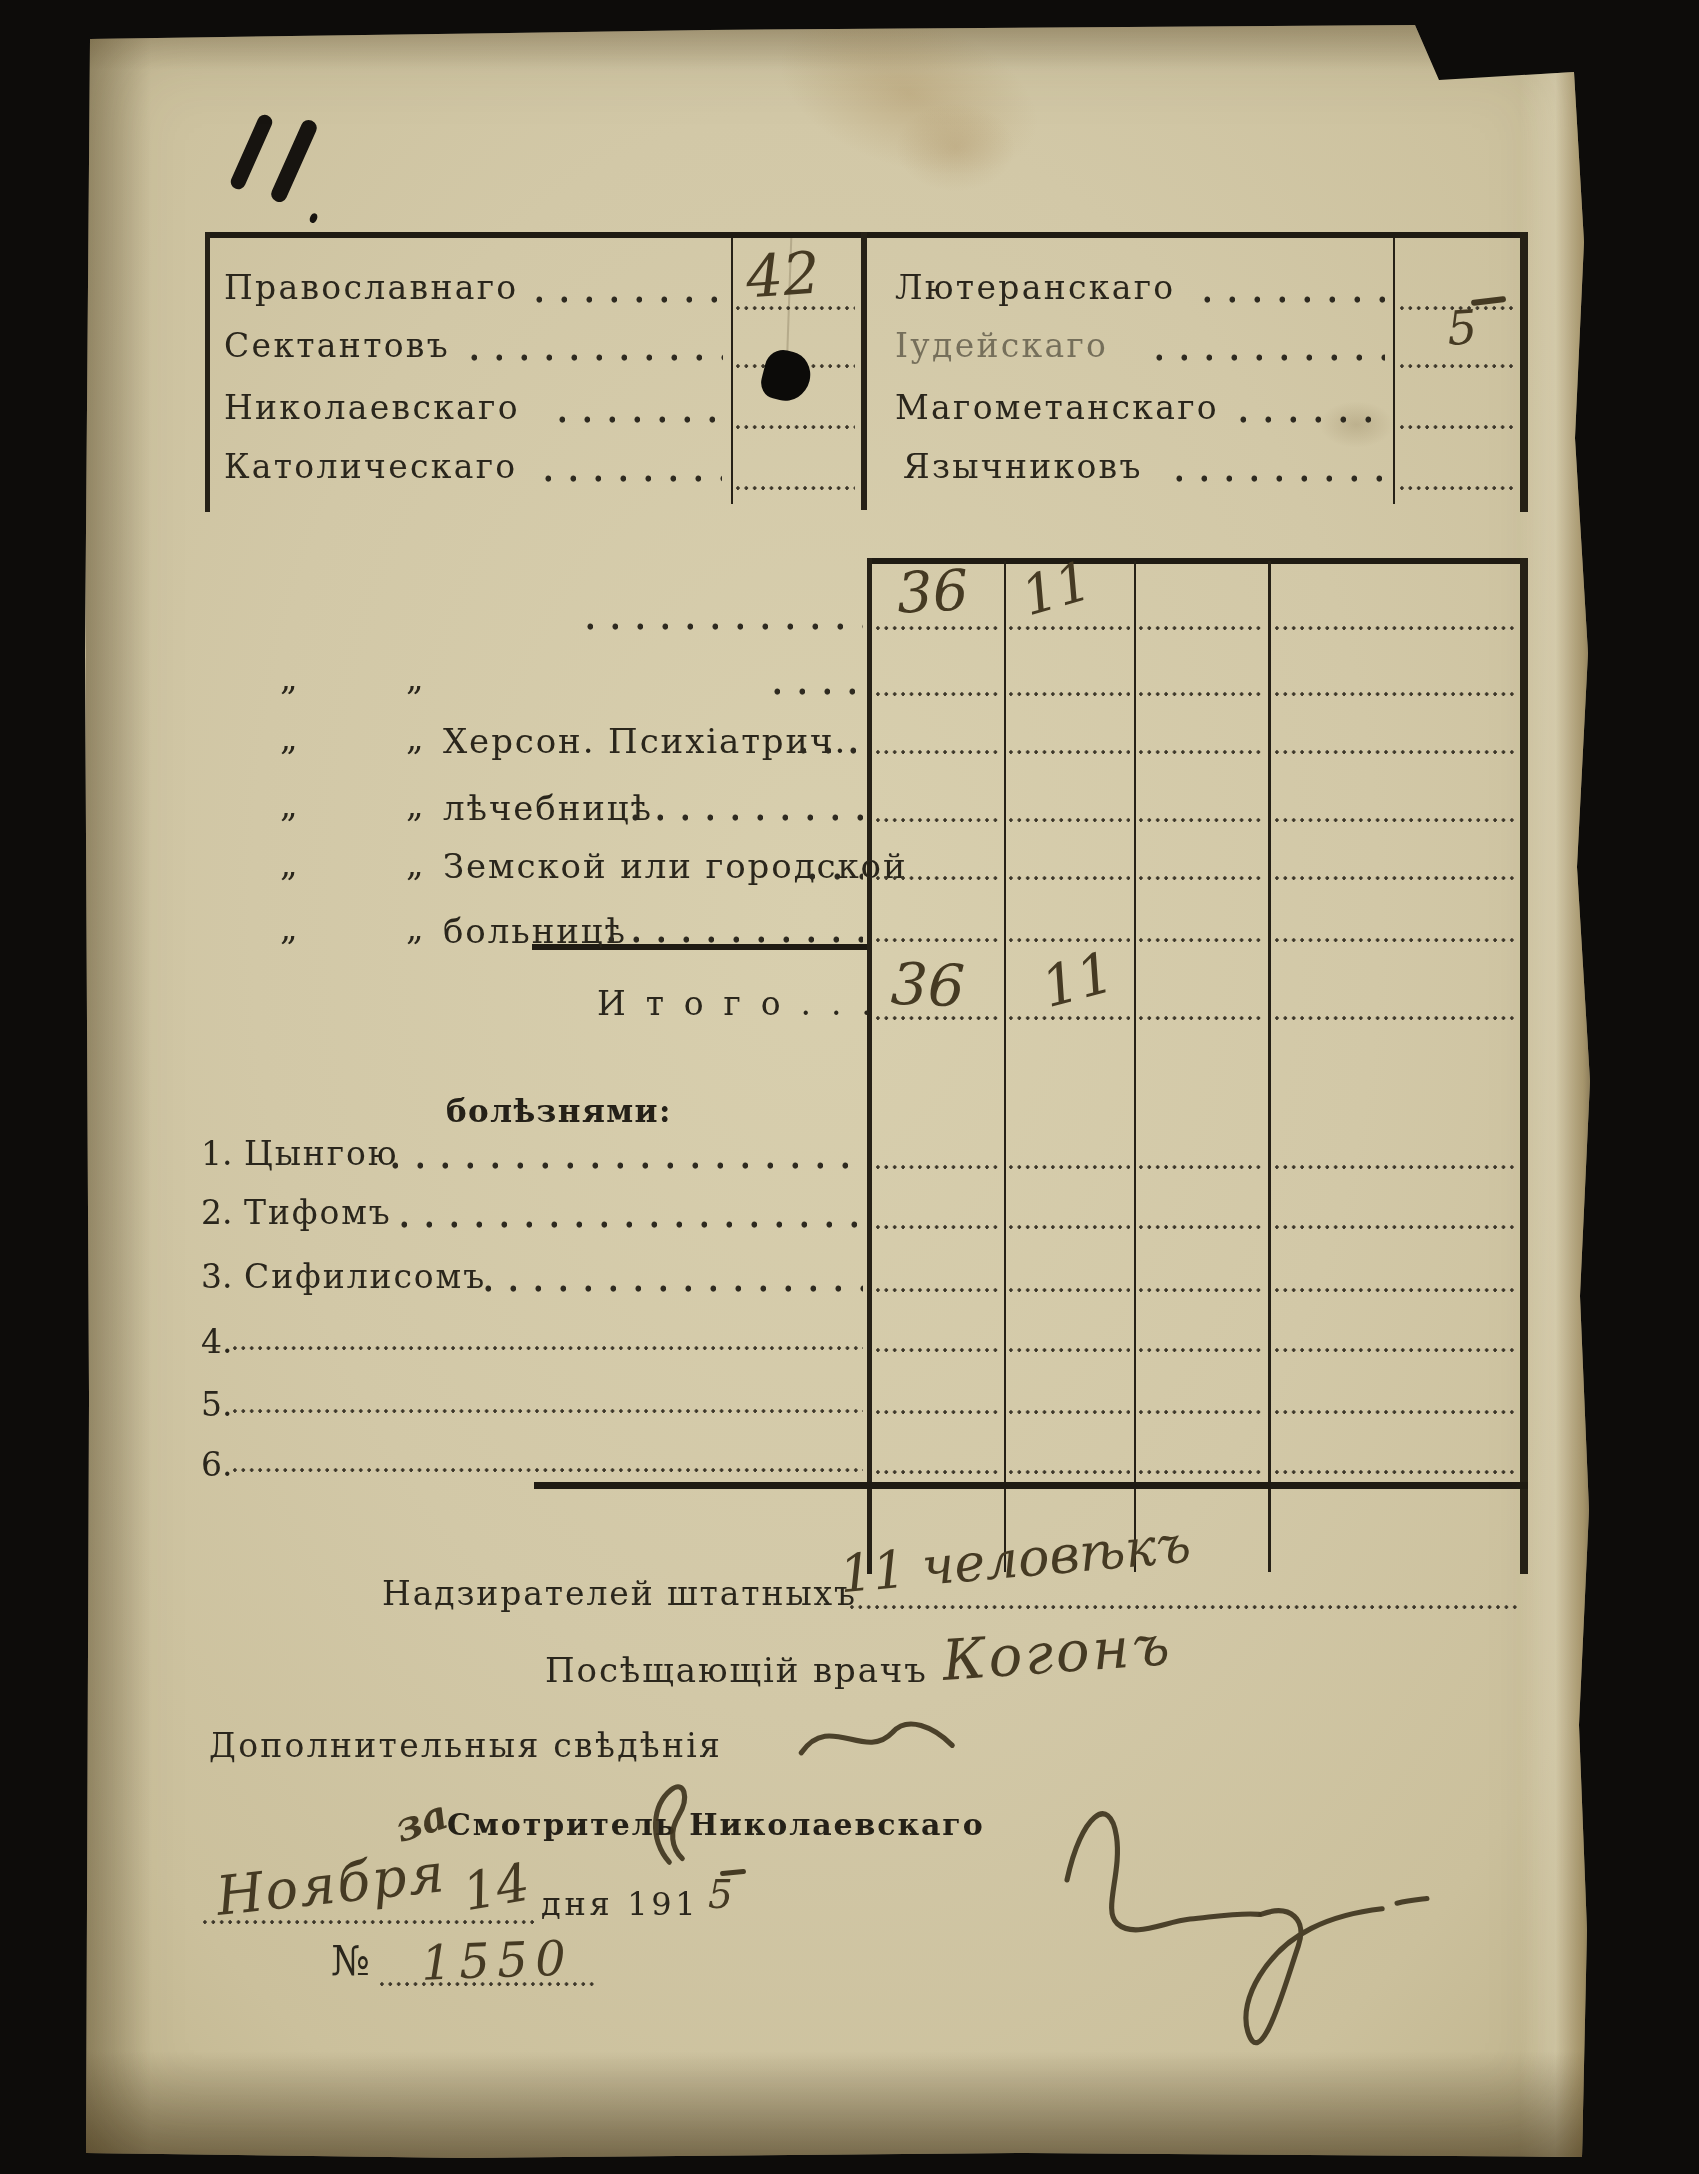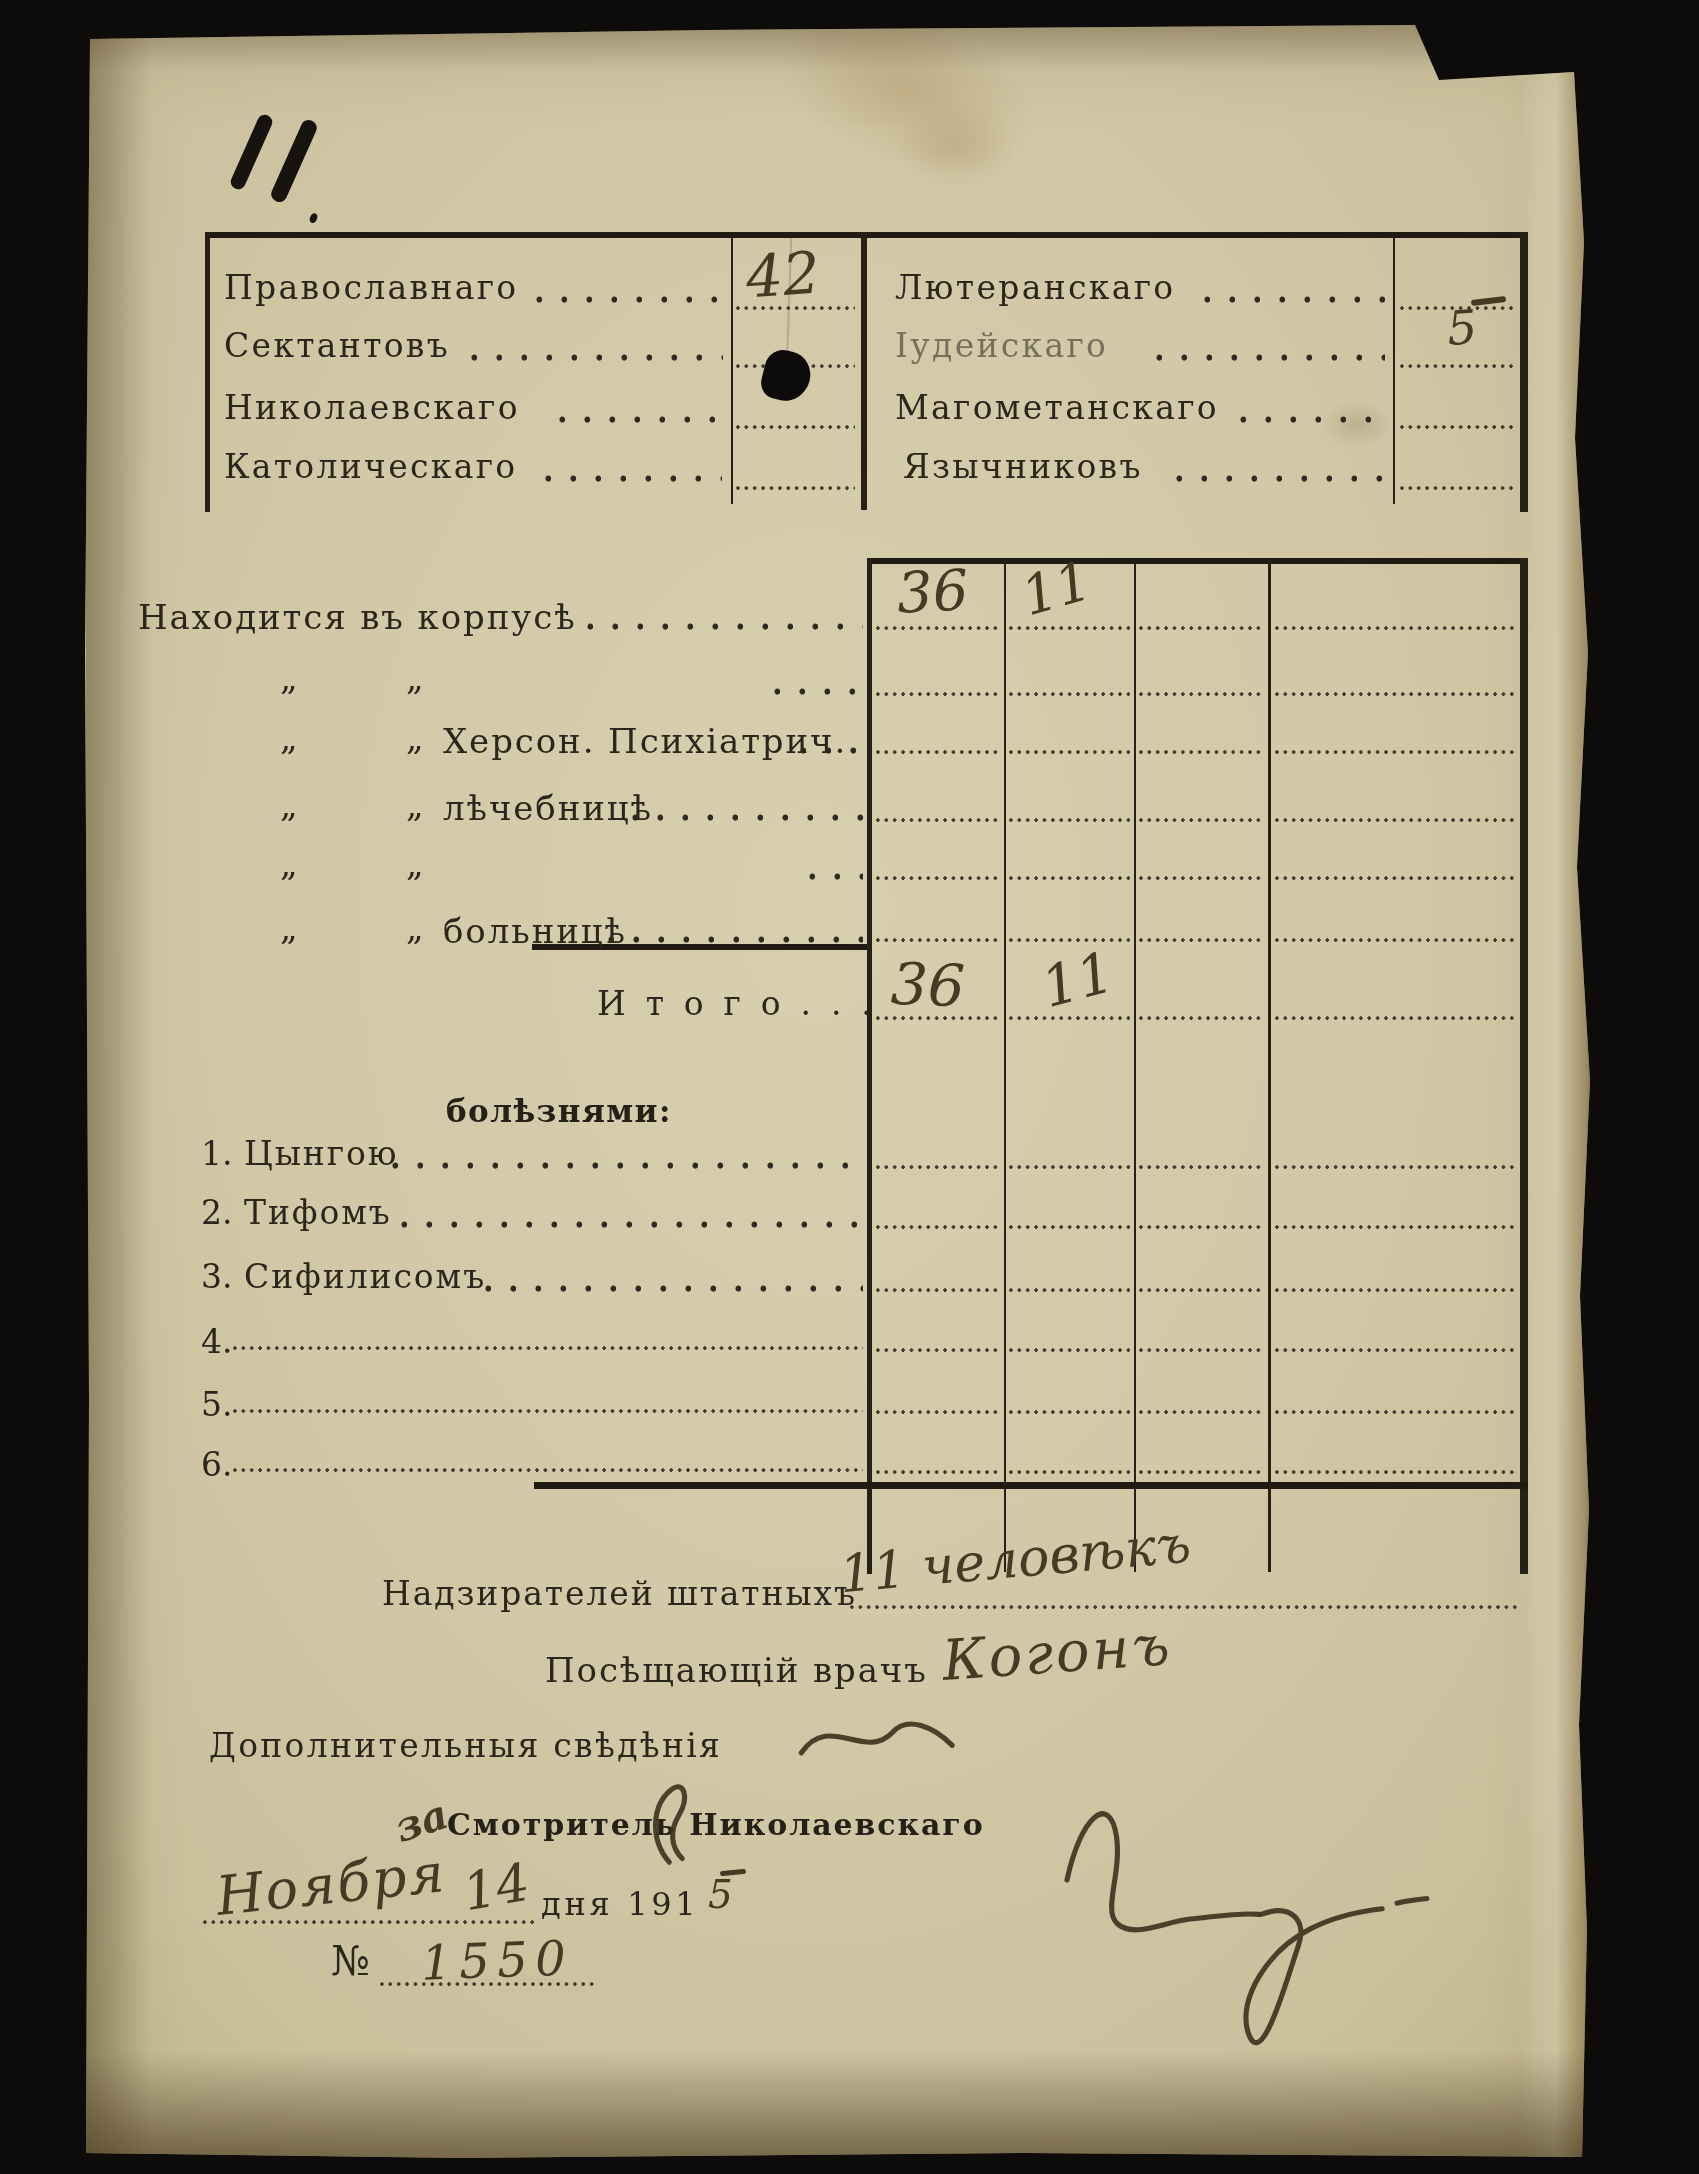--- a/index.html
+++ b/index.html
@@ -89,41 +89,41 @@
 
     <div class="hline" style="left:867px;top:558px;width:661px;height:5.6px;"></div>
     <div class="vline" style="left:867px;top:558px;width:4.7px;height:1016px;"></div>
     <div class="vline" style="left:1004px;top:561px;width:1.9px;height:1011px;"></div>
     <div class="vline" style="left:1134px;top:561px;width:1.9px;height:1011px;"></div>
     <div class="vline" style="left:1268px;top:561px;width:2.8px;height:1011px;"></div>
     <div class="vline" style="left:1520px;top:558px;width:7.5px;height:1016px;"></div>
     <div class="hline" style="left:532px;top:944px;width:335px;height:5.6px;"></div>
     <div class="hline" style="left:534px;top:1482px;width:994px;height:6.5px;"></div>
 
-    <div class="print" style="left:138px;top:597px;font-size:34px;letter-spacing:1.9px;">Находится въ корпусѣ</div>
     <div class="dcoarse" style="left:587px;top:623px;width:276px;"></div>
     <div class="hw" style="left:897px;top:559px;font-size:56px;transform:rotate(-3deg);">36</div>
     <div class="hw" style="left:1022px;top:557px;font-size:54px;transform:rotate(-16deg);">11</div>
 
     <div class="print" style="left:280px;top:658px;font-size:34px;">„</div>
     <div class="print" style="left:406px;top:658px;font-size:34px;">„</div>
     <div class="dcoarse" style="left:774px;top:688px;width:89px;"></div>
 
     <div class="print" style="left:280px;top:718px;font-size:34px;">„</div>
     <div class="print" style="left:406px;top:718px;font-size:34px;">„</div>
     <div class="print" style="left:443px;top:721px;font-size:34px;letter-spacing:1.9px;">Херсон. Психіатрич.</div>
     <div class="dcoarse" style="left:800px;top:747px;width:63px;"></div>
 
     <div class="print" style="left:280px;top:785px;font-size:34px;">„</div>
     <div class="print" style="left:406px;top:785px;font-size:34px;">„</div>
     <div class="print" style="left:443px;top:788px;font-size:34px;letter-spacing:1.9px;">лѣчебницѣ</div>
     <div class="dcoarse" style="left:632px;top:814px;width:231px;"></div>
 
     <div class="print" style="left:280px;top:844px;font-size:34px;">„</div>
     <div class="print" style="left:406px;top:844px;font-size:34px;">„</div>
+    <div class="print" style="left:443px;top:846px;font-size:34px;letter-spacing:1.9px;">Земской или городской</div>
     <div class="dcoarse" style="left:809px;top:873px;width:54px;"></div>
 
     <div class="print" style="left:280px;top:908px;font-size:34px;">„</div>
     <div class="print" style="left:406px;top:908px;font-size:34px;">„</div>
     <div class="print" style="left:443px;top:911px;font-size:34px;letter-spacing:1.9px;">больницѣ</div>
     <div class="dcoarse" style="left:608px;top:936px;width:255px;"></div>
 
     <div class="dfine" style="left:876px;top:626px;width:123px;"></div>
     <div class="dfine" style="left:1009px;top:626px;width:121px;"></div>
     <div class="dfine" style="left:1139px;top:626px;width:125px;"></div>

